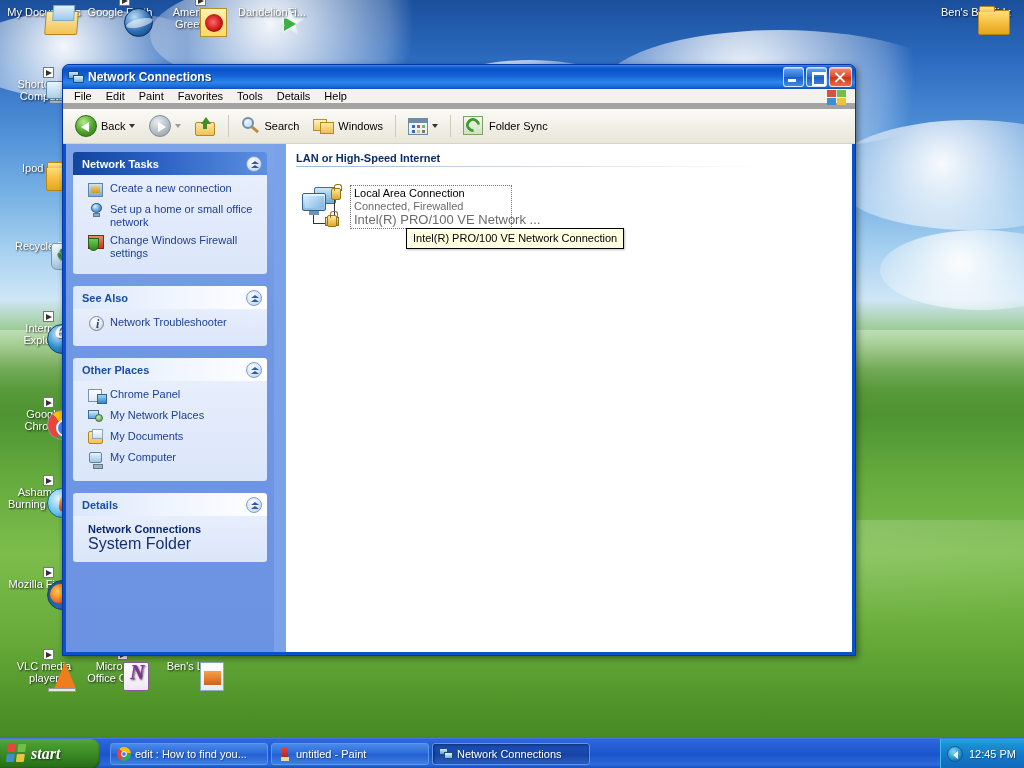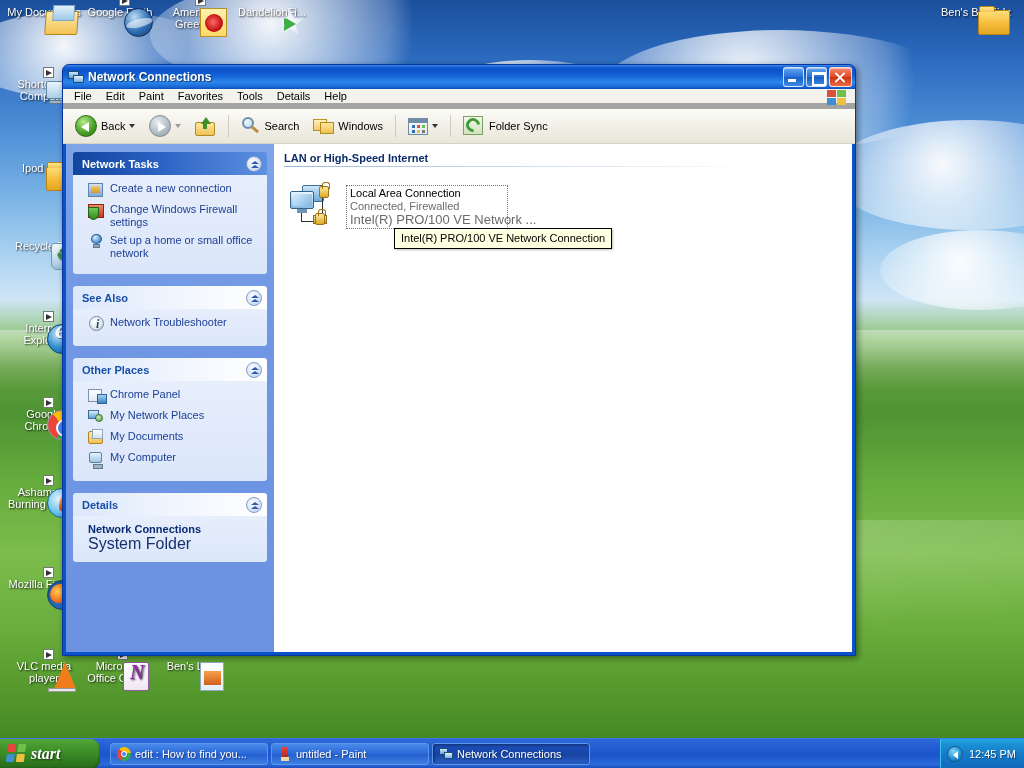--- a/index.html
+++ b/index.html
@@ -498,32 +498,33 @@
 
   .details-title { font-weight:bold; color:#0a2a72; font-size:11px; }
   .details-sub { color:#16306e; font-size:16px; }
 
   .content {
     flex:1;
     background:#fff;
     padding: 8px 0 0 10px;
     position:relative;
     overflow:hidden;
+    margin-left:12px;
   }
   .group-head {
     font-weight:bold; font-size:11px; color:#0b2c6b;
     padding-bottom:2px;
   }
   .group-rule {
     height:1px;
     background: linear-gradient(to right,#9db9d8,#ffffff 85%);
     margin-right:10px; margin-bottom:14px;
   }
   .conn {
-    display:flex; align-items:center; gap:12px;
+    display:flex; align-items:flex-end; gap:4px;
     margin-left:4px;
   }
   .conn-ic { width:46px;height:44px;position:relative;flex:none; }
   .m-back{position:absolute;left:14px;top:2px;width:22px;height:17px;
     background:linear-gradient(to bottom,#cfe8fa,#70a9d8);border:1px solid #3d6c95;border-radius:2px;}
   .m-front{position:absolute;left:2px;top:8px;width:24px;height:18px;
     background:linear-gradient(to bottom,#eaf6fe,#86bbe4);border:1px solid #35628a;border-radius:2px;}
   .m-front:after{content:"";position:absolute;left:2px;top:2px;width:19px;height:12px;
     background:linear-gradient(135deg,#d8edfb,#7fb6e2);}
   .m-stand{position:absolute;left:9px;top:26px;width:10px;height:4px;background:#6f93b1;}
@@ -755,32 +756,32 @@
             </div>
             <div class="panel-body">
               <div class="task">
                 <span class="tico">
                   <span class="ti-newconn"></span>
                 </span>
                 <span class="tx">Create a new connection</span>
               </div>
               <div class="task">
                 <span class="tico">
-                  <span class="ti-fw"></span>
-                </span>
-                <span class="tx">Change Windows Firewall settings</span>
-              </div>
-              <div class="task">
-                <span class="tico">
                   <span class="ti-home">
                     <span class="b"></span>
                     <span class="s"></span>
                   </span>
                 </span>
                 <span class="tx">Set up a home or small office network</span>
+              </div>
+              <div class="task">
+                <span class="tico">
+                  <span class="ti-fw"></span>
+                </span>
+                <span class="tx">Change Windows Firewall settings</span>
               </div>
             </div>
           </div>
           <div class="panel">
             <div class="panel-head light">
               <span class="t">See Also</span>
               <span class="chev"></span>
             </div>
             <div class="panel-body">
               <div class="task">

